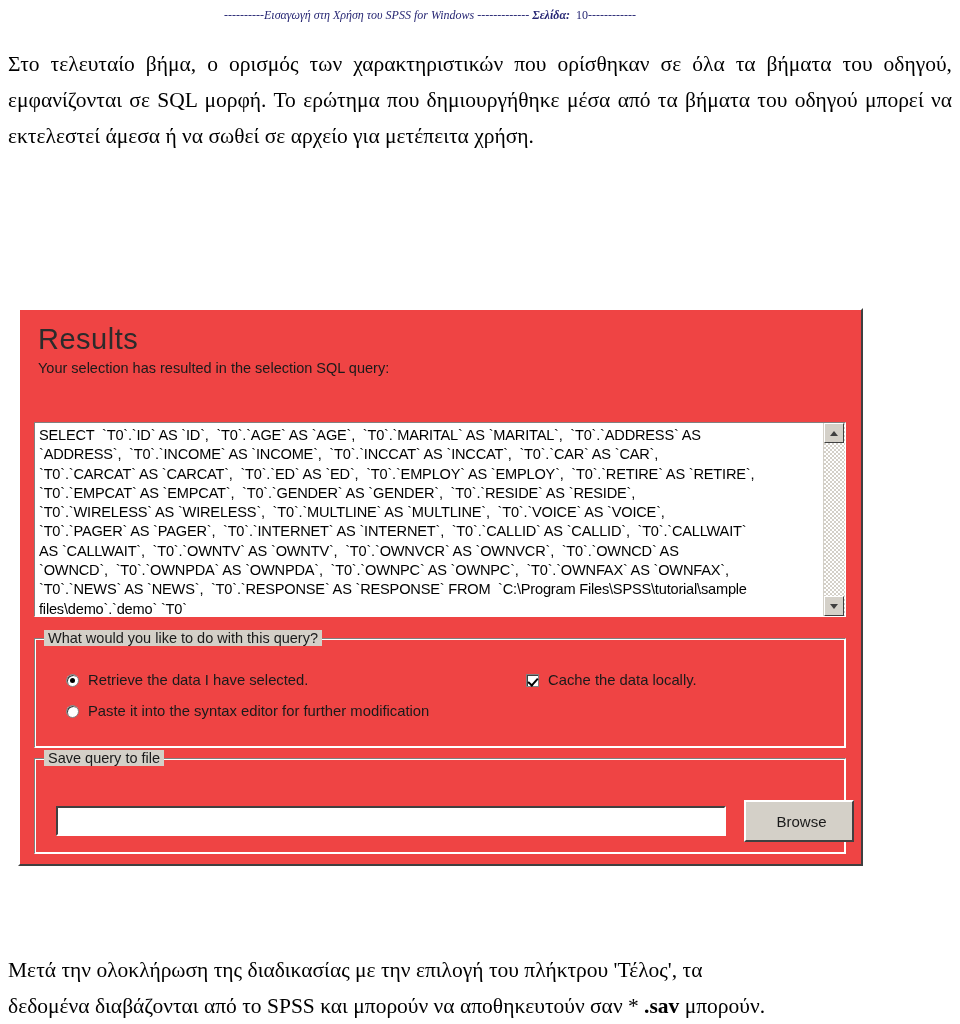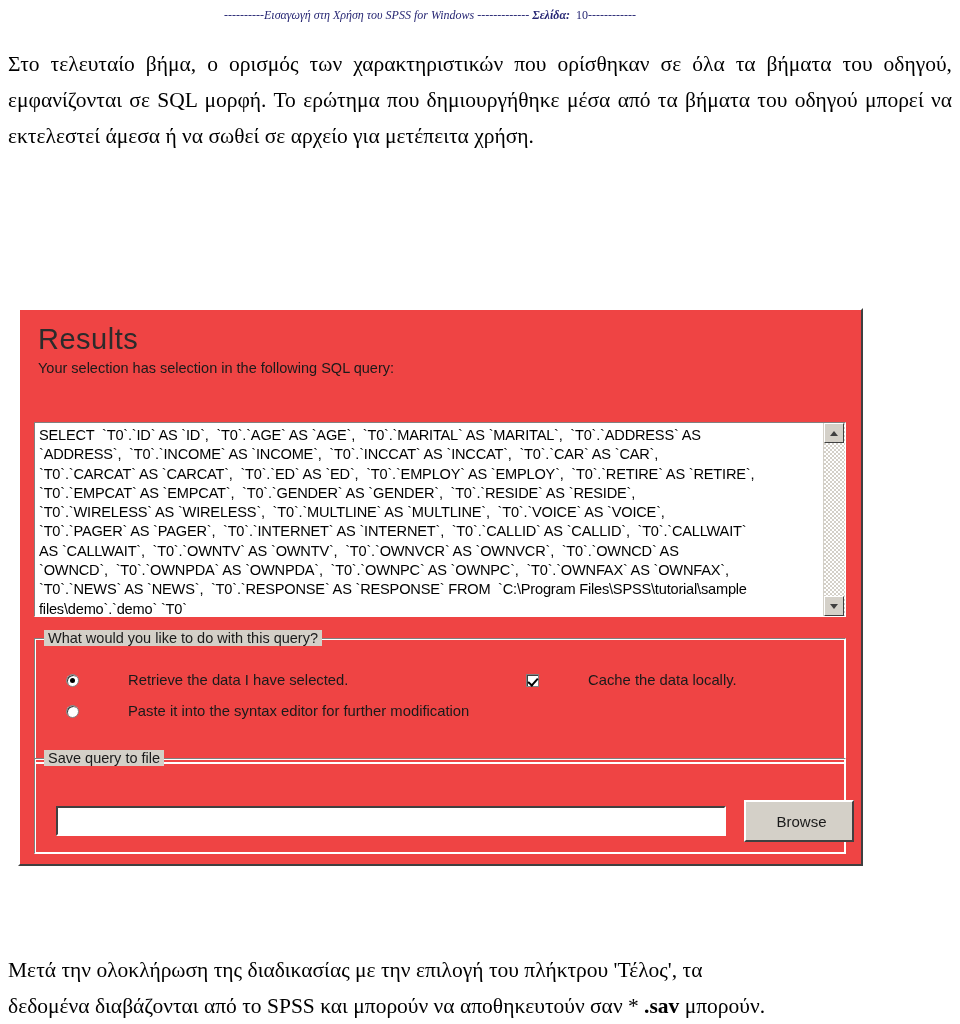--- a/index.html
+++ b/index.html
@@ -177,39 +177,38 @@
     font-family: "Liberation Sans", sans-serif;
     font-size: 14.5px;
     color: #1a1a1a;
     white-space: nowrap;
   }
 
   .gb-query {
     left: 14px;
     top: 328px;
     width: 812px;
-    height: 126px;
+    height: 110px;
   }
   .gb-save {
     left: 14px;
     top: 448px;
     width: 812px;
     height: 96px;
   }
 
   
   .opt-row {
     position: absolute;
     display: flex;
     align-items: center;
     font-family: "Liberation Sans", sans-serif;
     font-size: 14.8px;
     color: #1a1a1a;
     white-space: nowrap;
-    gap: 40px;
   }
   .radio {
     width: 13px;
     height: 13px;
     border-radius: 50%;
     background: #ffffff;
     border: 1px solid #808080;
     box-shadow: inset 1px 1px 0 #404040, inset -1px -1px 0 #ffffff;
     box-sizing: border-box;
     margin-right: 9px;
@@ -289,21 +288,21 @@
 <div class="doc-header">
   <span>----------</span><span>Εισαγωγή στη Χρήση του SPSS for Windows</span><span> ------------- </span><span class="hdr-bold">Σελίδα:</span><span class="hdr-plain">&nbsp; </span><span class="hdr-plain">10</span><span class="hdr-plain">------------</span>
 </div>
 
 <div class="para para-top">Στο τελευταίο βήμα, ο ορισμός των χαρακτηριστικών που ορίσθηκαν σε όλα τα βήματα του οδηγού, εμφανίζονται σε SQL μορφή. Το ερώτημα που δημιουργήθηκε μέσα από τα βήματα του οδηγού μπορεί να εκτελεστεί άμεσα ή να σωθεί σε αρχείο για μετέπειτα χρήση.</div>
 
 <div class="dialog">
   <div class="dialog-inner">
 
     <div class="results-title">Results</div>
-    <div class="results-sub">Your selection has selection in the following SQL query:</div>
+    <div class="results-sub">Your selection has resulted in the selection SQL query:</div>
 
     <div class="sql-wrap">
       <div class="sql-text">SELECT  `T0`.`ID` AS `ID`,  `T0`.`AGE` AS `AGE`,  `T0`.`MARITAL` AS `MARITAL`,  `T0`.`ADDRESS` AS
 `ADDRESS`,  `T0`.`INCOME` AS `INCOME`,  `T0`.`INCCAT` AS `INCCAT`,  `T0`.`CAR` AS `CAR`,
 `T0`.`CARCAT` AS `CARCAT`,  `T0`.`ED` AS `ED`,  `T0`.`EMPLOY` AS `EMPLOY`,  `T0`.`RETIRE` AS `RETIRE`,
 `T0`.`EMPCAT` AS `EMPCAT`,  `T0`.`GENDER` AS `GENDER`,  `T0`.`RESIDE` AS `RESIDE`,
 `T0`.`WIRELESS` AS `WIRELESS`,  `T0`.`MULTLINE` AS `MULTLINE`,  `T0`.`VOICE` AS `VOICE`,
 `T0`.`PAGER` AS `PAGER`,  `T0`.`INTERNET` AS `INTERNET`,  `T0`.`CALLID` AS `CALLID`,  `T0`.`CALLWAIT`
 AS `CALLWAIT`,  `T0`.`OWNTV` AS `OWNTV`,  `T0`.`OWNVCR` AS `OWNVCR`,  `T0`.`OWNCD` AS
 `OWNCD`,  `T0`.`OWNPDA` AS `OWNPDA`,  `T0`.`OWNPC` AS `OWNPC`,  `T0`.`OWNFAX` AS `OWNFAX`,

